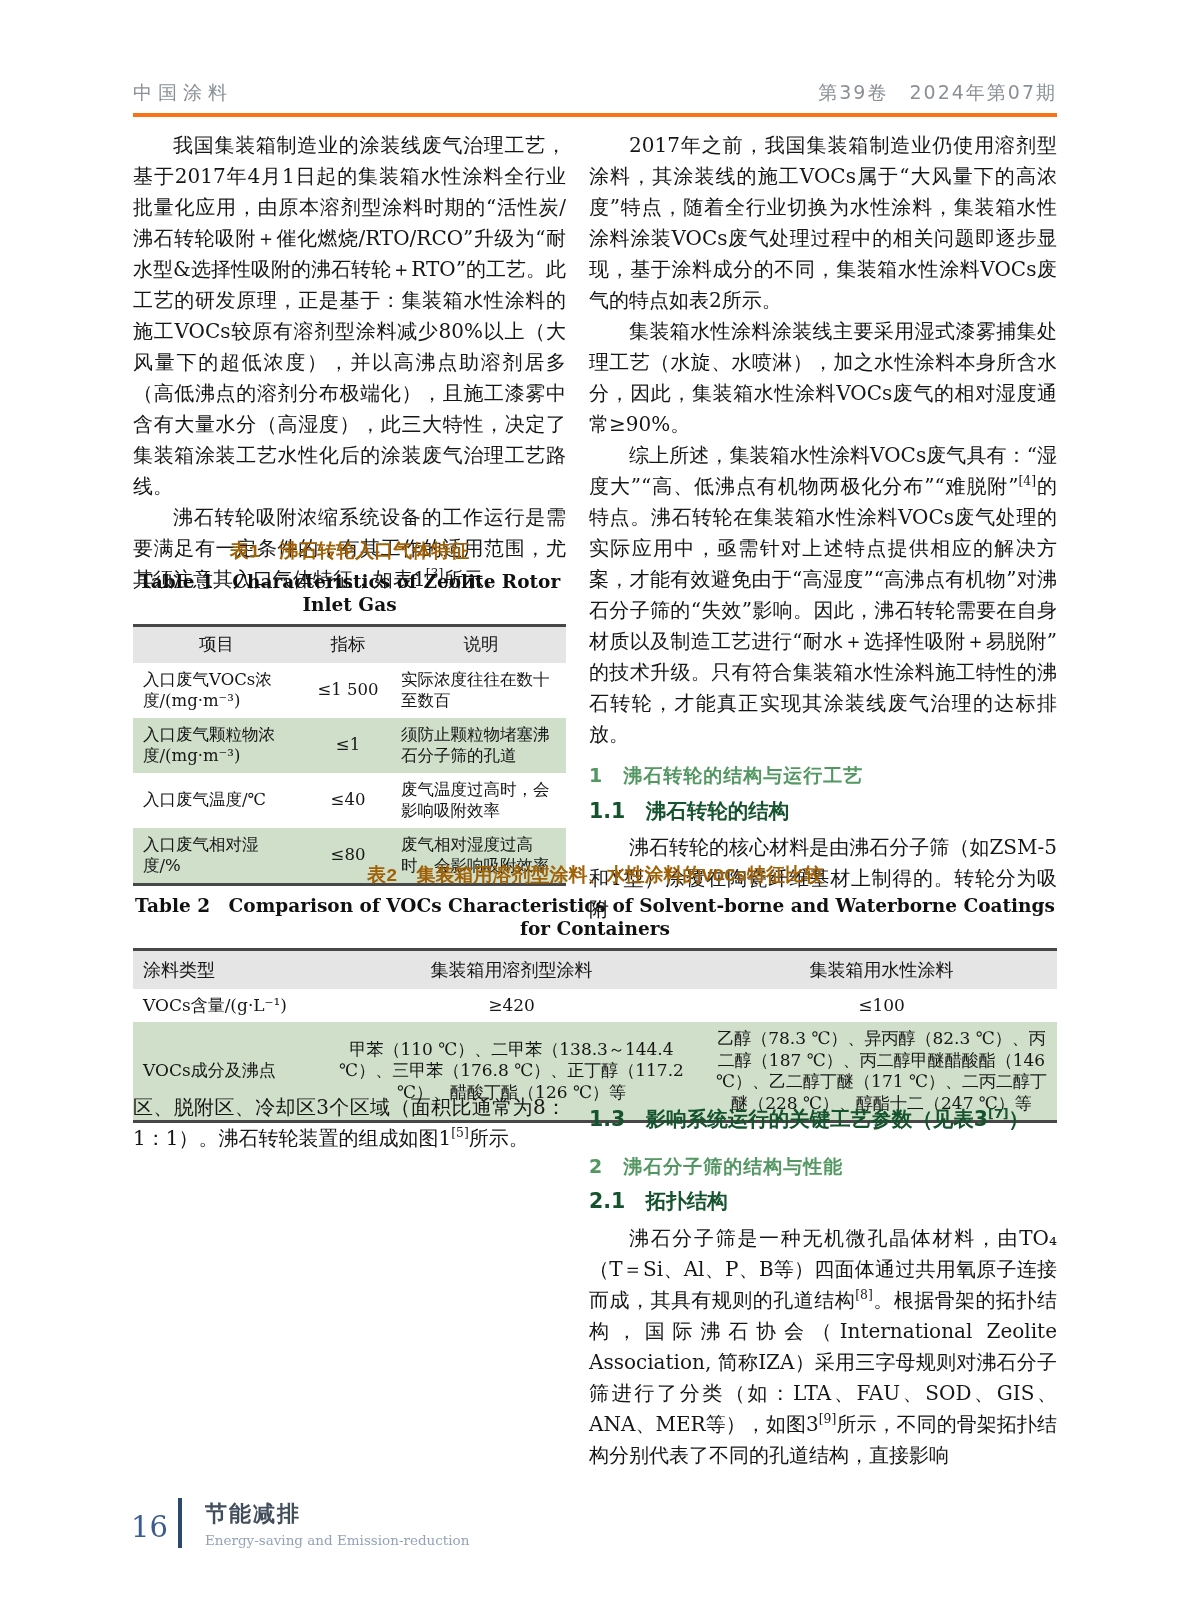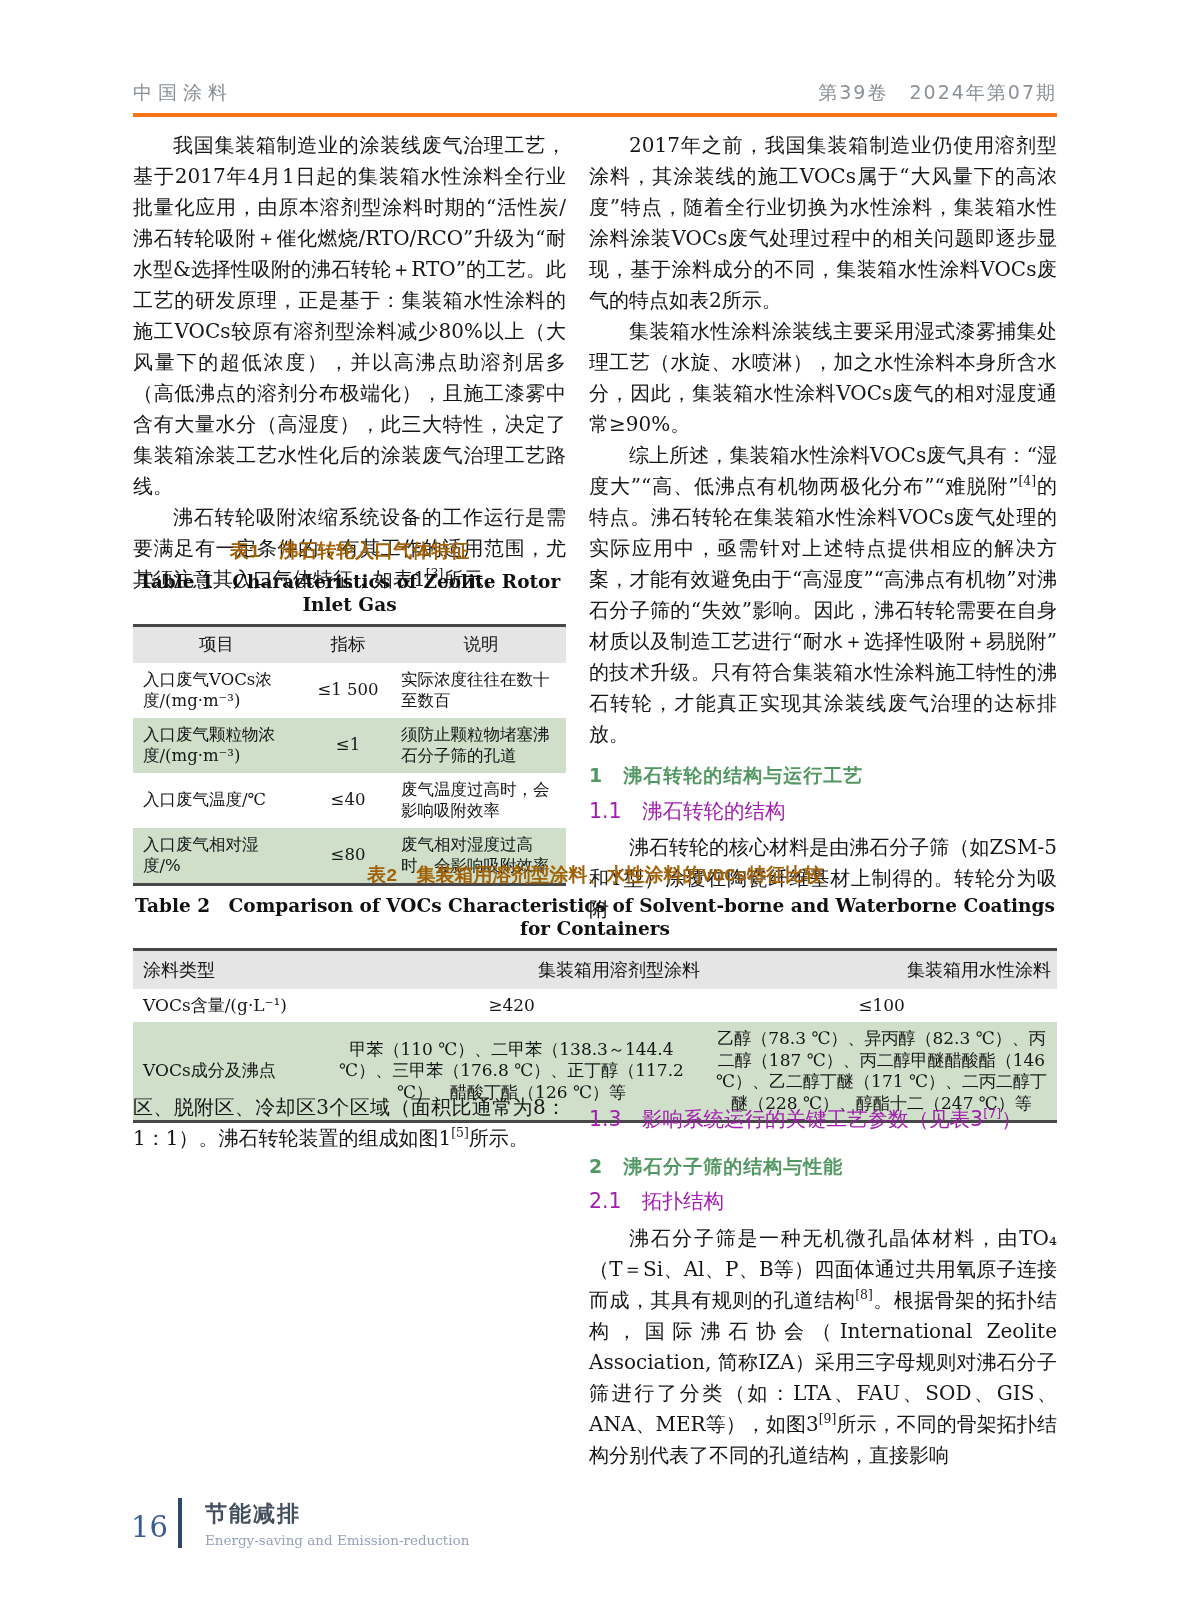--- a/index.html
+++ b/index.html
@@ -11,41 +11,41 @@
        font-family:"DejaVu Sans","Liberation Sans",sans-serif;}
   .hdr .journal{letter-spacing:6px;}
   .hdr .issue{letter-spacing:2px;}
 
   .col{position:absolute;}
   .para{margin:0;text-indent:2em;font-size:20px;line-height:31px;text-align:justify;}
   .cont{text-indent:0;}
 
   h2.sec{color:#539762;font-size:19px;font-weight:bold;margin:14px 0 10px;line-height:1.25;
          font-family:"DejaVu Sans","Liberation Sans",sans-serif;letter-spacing:1px;}
-  h3.subsec{color:#a21caf;font-size:20.5px;font-weight:normal;margin:8px 0;line-height:1.3;
+  h3.subsec{color:#14532d;font-size:20.5px;font-weight:bold;margin:8px 0;line-height:1.3;
          font-family:"DejaVu Sans","Liberation Sans",sans-serif;}
 
   .tblock{position:absolute;}
   .tcap-zh{text-align:center;font-weight:bold;font-size:19px;margin:0 0 5px;color:#a16207;
            font-family:Liberation Mono, monospace;}
   .tcap-en{text-align:center;font-weight:bold;font-size:18.5px;margin:0 0 9px;color:#111;}
 
   table{border-collapse:collapse;width:100%;border-top:3px solid #474747;border-bottom:3px solid #474747;}
   th{background:#e5e5e5;font-weight:normal;font-family:"DejaVu Sans","Liberation Sans",sans-serif;}
   tbody tr:nth-child(even){background:#cfdfc9;}
 
   #t1{font-size:16.5px;line-height:21.5px;}
   #t1 th{padding:7px 4px;text-align:center;font-size:17.5px;}
   #t1 td{padding:6px 5px;vertical-align:middle;}
   #t1 td:nth-child(1){width:152px;text-align:left;padding-left:10px;}
   #t1 td:nth-child(2){width:86px;text-align:center;}
   #t1 td:nth-child(3){text-align:left;}
 
   #t2{font-size:17px;line-height:21.5px;}
-  #t2 th{padding:8px 6px;text-align:right;font-size:18px;}
+  #t2 th{padding:8px 6px;text-align:center;font-size:18px;}
   #t2 th:nth-child(1){text-align:left;padding-left:10px;width:168px;}
   #t2 td{padding:6px 10px;text-align:center;vertical-align:middle;}
   #t2 td:nth-child(1){text-align:left;padding-left:10px;}
 
   sup{font-size:0.62em;line-height:0;}
 
   .footer{position:absolute;left:131px;top:1498px;display:flex;align-items:center;}
   .pageno{font-size:29px;color:#3a5c90;margin-right:10px;transform:translateY(4px);}
   .fbar{width:4px;height:50px;background:#2c486b;}
   .fsec{margin-left:23px;}

